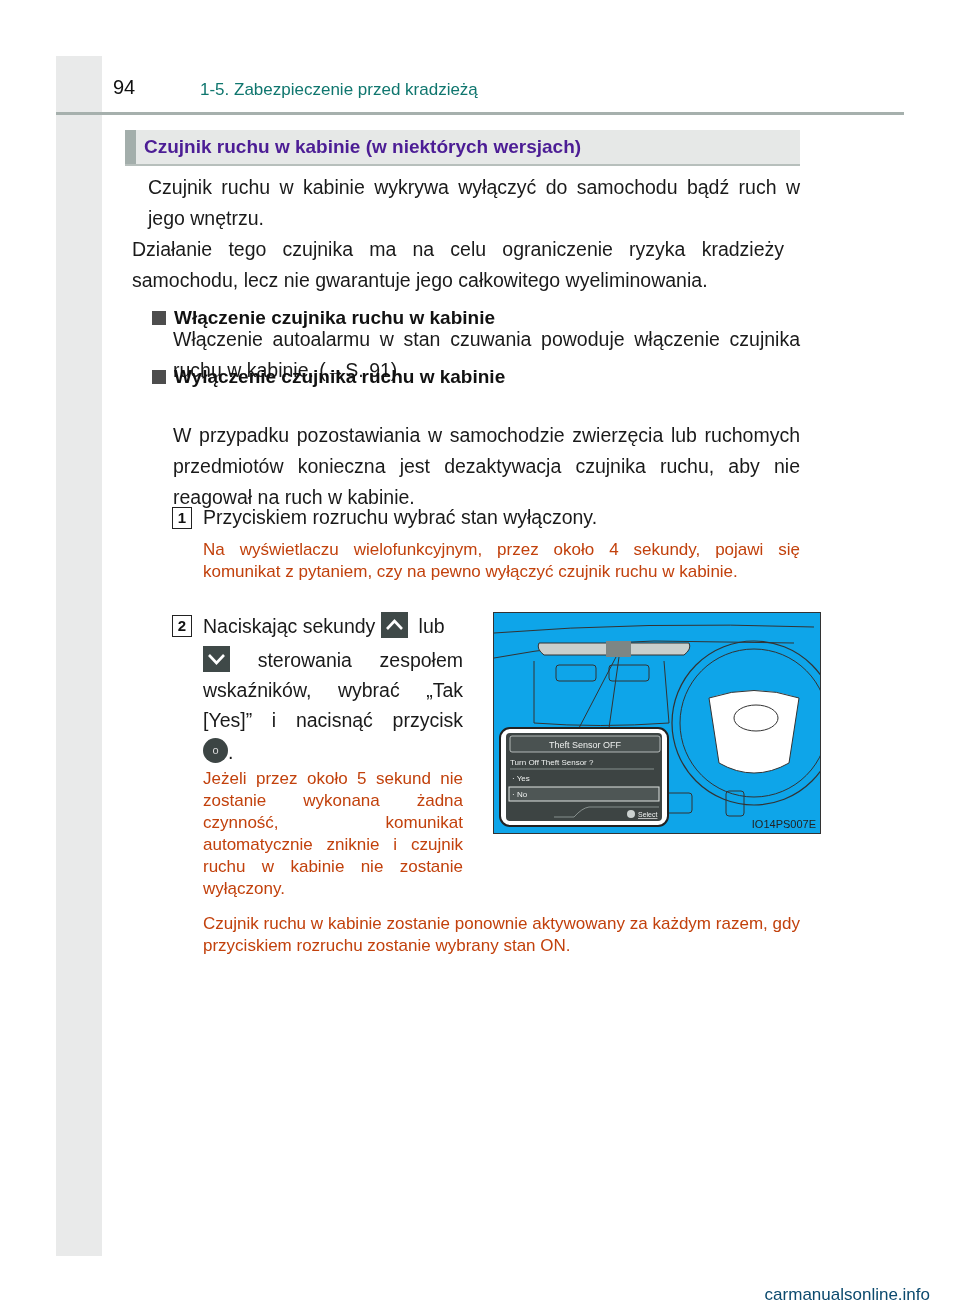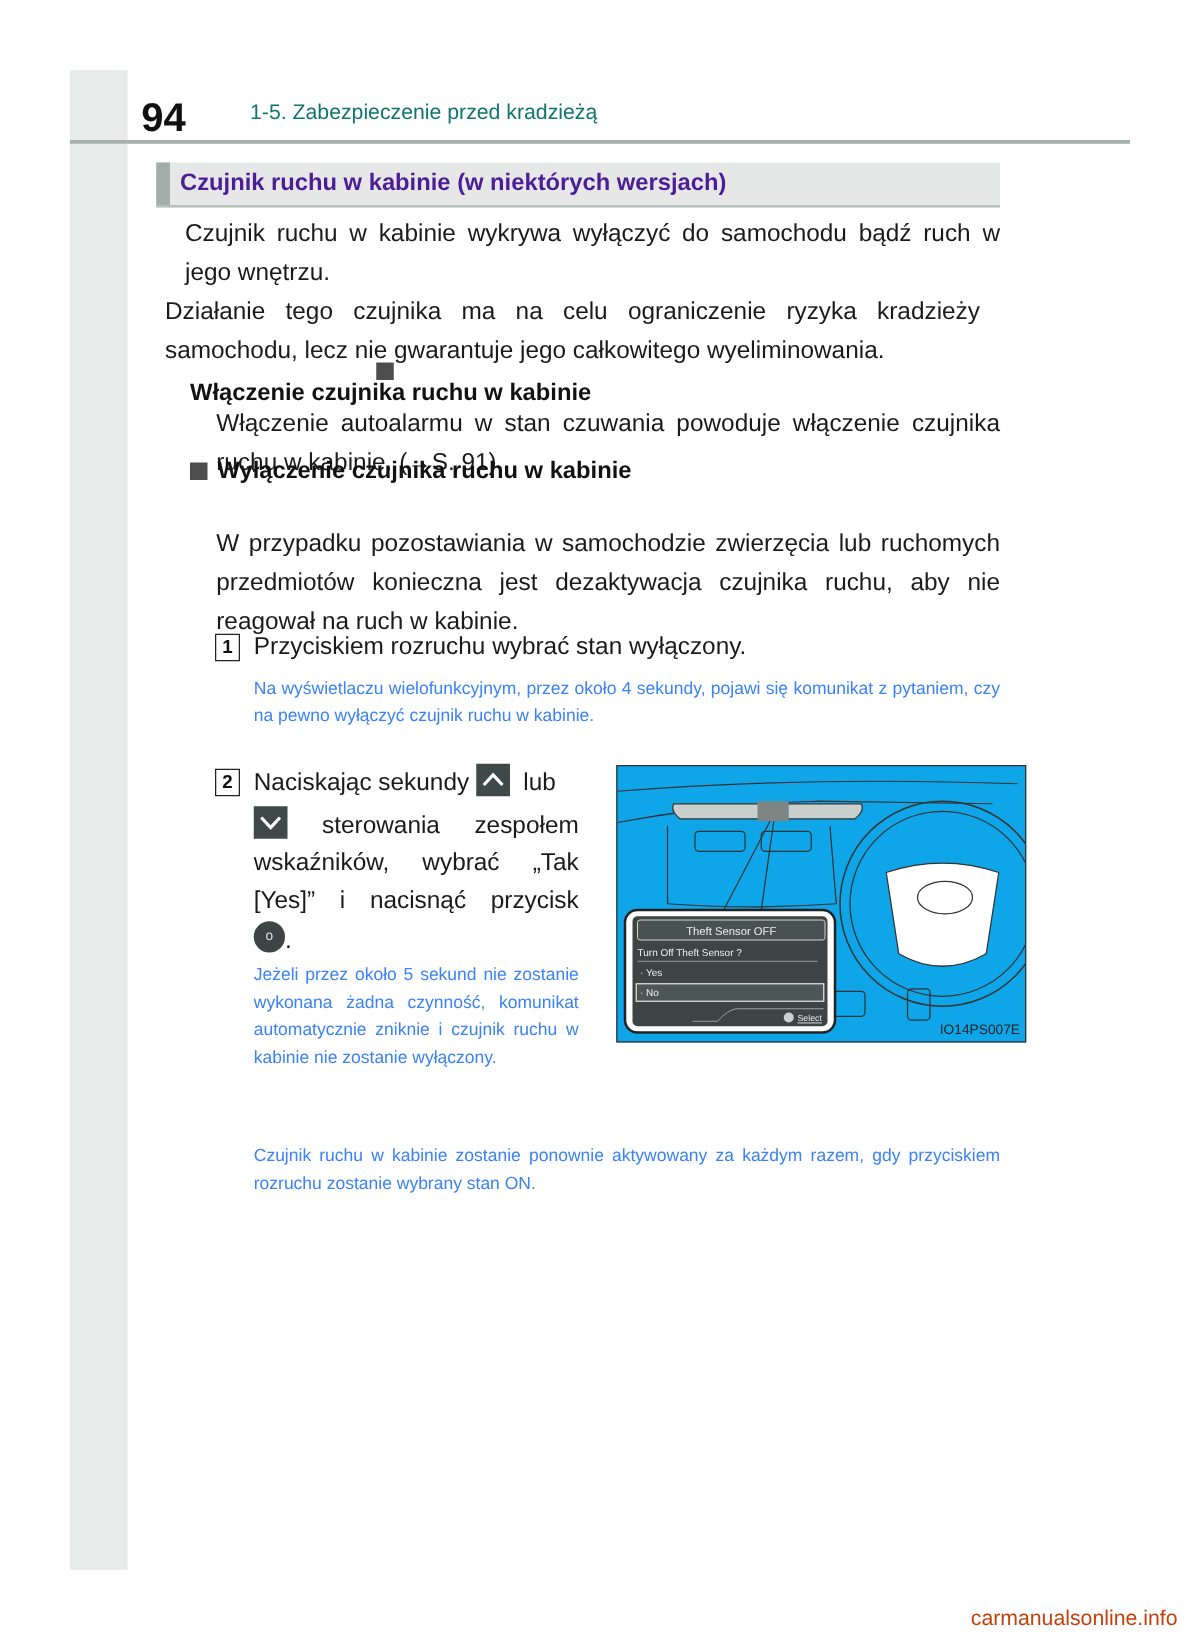--- a/index.html
+++ b/index.html
@@ -1,59 +1,59 @@
 <!DOCTYPE html>
 <html><head>
 <meta charset="utf-8">
 <style>
   html, body { margin:0; padding:0; }
   body { width:960px; height:1313px; background:#ffffff; position:relative; overflow:hidden;
          font-family:"Liberation Sans", sans-serif; color:#1a1a1a; }
   .side-tab { position:absolute; left:56px; top:56px; width:46px; height:1200px; background:#e9eaea; }
   .header-rule { position:absolute; left:56px; top:112px; width:848px; height:3px; background:#a6b0ad; }
-  .page-num { position:absolute; left:113px; top:76px; font-weight:bold; font-size:32px; color:#111; }
+  .page-num { position:absolute; left:113px; top:76px; font-weight:normal; font-size:20px; color:#111; }
   .chapter { position:absolute; left:200px; top:80px; font-size:17px; color:#0f766e; }
   .section-bar { position:absolute; left:125px; top:130px; width:675px; height:34px; background:#e6e8e7;
                  border-bottom:2px solid #b7bfbc; }
   .section-bar .accent { position:absolute; left:0; top:0; width:11px; height:100%; background:#a3aeab; }
   .section-bar .title { position:absolute; left:19px; top:6px; font-weight:bold; font-size:19px; color:#4c1d95; }
   .para { position:absolute; font-size:19.5px; line-height:31px; text-align:justify; color:#1a1a1a; }
   .sub-head { position:absolute; font-weight:bold; font-size:19px; color:#111; display:flex; align-items:center; }
   .sub-head .sq { width:14px; height:14px; background:#4d4d4d; margin-right:8px; display:inline-block; }
-  .small { position:absolute; font-size:14px; line-height:22px; text-align:justify; color:#3b82f6; }
+  .small { position:absolute; font-size:17px; line-height:22px; text-align:justify; color:#c2410c; }
   .step-num { position:absolute; width:18px; height:20px; border:1.5px solid #222; font-weight:bold;
               font-size:15px; text-align:center; line-height:20px; color:#111; background:#fff; }
   .step-text { position:absolute; font-size:19.5px; line-height:30px; color:#1a1a1a; }
   .btn-icon { display:inline-block; width:27px; height:26px; background:#3f4948; vertical-align:middle;
               position:relative; top:-3px; }
   .btn-icon svg { display:block; }
   .round-btn { display:inline-block; width:25px; height:25px; border-radius:50%; background:#3c4544;
                vertical-align:middle; position:relative; top:-3px; text-align:center; color:#ddd;
                font-size:11px; line-height:25px; }
   .figure { position:absolute; left:493px; top:612px; width:326px; height:220px; border:1.5px solid #333; background:#0ea5e9; overflow:hidden; }
   .fig-code { position:absolute; right:4px; bottom:3px; font-size:11px; color:#222; }
-  .watermark { position:absolute; right:18px; bottom:8px; font-size:17px; color:#c2410c; }
+  .watermark { position:absolute; right:30px; bottom:8px; font-size:17px; color:#0c4a6e; }
 </style>
 </head>
 <body>
 
 <div class="side-tab"></div>
 <div class="header-rule"></div>
 <div class="page-num">94</div>
 <div class="chapter">1-5. Zabezpieczenie przed kradzieżą</div>
 
 <div class="section-bar">
   <div class="accent"></div>
   <div class="title">Czujnik ruchu w kabinie (w niektórych wersjach)</div>
 </div>
 
 <div class="para" style="left:148px; top:172px; width:652px;">Czujnik ruchu w kabinie wykrywa wyłączyć do samochodu bądź ruch w jego wnętrzu.</div>
 <div class="para" style="left:132px; top:234px; width:652px;">Działanie tego czujnika ma na celu ograniczenie ryzyka kradzieży samochodu, lecz nie gwarantuje jego całkowitego wyeliminowania.</div>
 
-<div class="sub-head" style="left:152px; top:290px;flex-direction:column;">
+<div class="sub-head" style="left:152px; top:307px;">
   <span class="sq"></span>
   <span>Włączenie czujnika ruchu w kabinie</span>
 </div>
 <div class="para" style="left:173px; top:324px; width:627px;">Włączenie autoalarmu w stan czuwania powoduje włączenie czujnika ruchu w kabinie. (→S. 91)</div>
 
 <div class="sub-head" style="left:152px; top:366px;">
   <span class="sq"></span>
   <span>Wyłączenie czujnika ruchu w kabinie</span>
 </div>
 <div class="para" style="left:173px; top:420px; width:627px;">W przypadku pozostawiania w samochodzie zwierzęcia lub ruchomych przedmiotów konieczna jest dezaktywacja czujnika ruchu, aby nie reagował na ruch w kabinie.</div>

